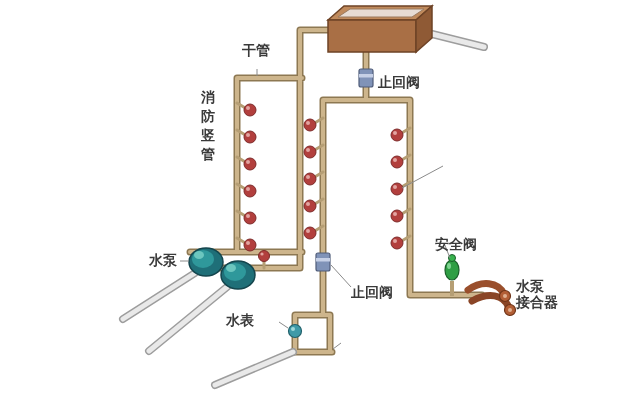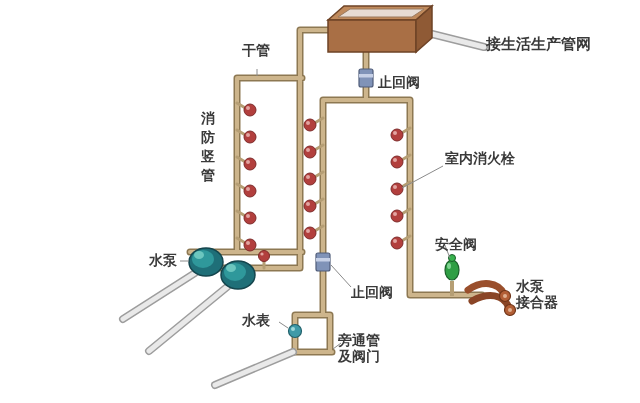--- a/index.html
+++ b/index.html
@@ -17,21 +17,20 @@
     font:600 14px "Liberation Sans",sans-serif;
     white-space:nowrap;
     line-height:16px;
   }
   .lbl-big{font-size:15px;font-weight:700;}
   .lbl-vert{
     width:15px;
     white-space:normal;
     word-break:break-all;
     line-height:19px;
-    margin-top:21px;
   }
   .lbl-2line span{display:block;line-height:16px;}
 </style>
 </head>
 <body>
 
 <div id="canvas">
 
   <svg width="640" height="403" viewBox="0 0 640 403">
 
@@ -133,41 +132,35 @@
       <path d="M472,301 C488,292 504,294 509,308" stroke="#8a4526" stroke-width="7" fill="none" stroke-linecap="round"></path>
       <circle cx="505" cy="296" r="5.5" fill="#b25e35" stroke="#6e3418" stroke-width="1.2"></circle>
       <circle cx="510" cy="310" r="5.5" fill="#b25e35" stroke="#6e3418" stroke-width="1.2"></circle>
       <circle cx="505" cy="296" r="2" fill="#e0b090"></circle>
       <circle cx="510" cy="310" r="2" fill="#e0b090"></circle>
     </g>
 
     <path d="M402,188 L443,166 M450,258 L444,243 M331,265 L351,287 M288,328 L279,322 M333,349 L341,343 M257,69 L257,76 M180,261 L189,261" fill="none" stroke="#8a8a8a" stroke-width="1"></path>
   </svg>
 
-  <div class="lbl lbl-big" style="left:486px;top:36px;">接生活生产管网</div>
 
   <div class="lbl" style="left:242px;top:42px;">干管</div>
 
   <div class="lbl" style="left:378px;top:74px;">止回阀</div>
 
   <div class="lbl lbl-vert" style="left:201px;top:88px;">消防竖管</div>
 
-  <div class="lbl" style="left:445px;top:150px;">室内消火栓</div>
 
   <div class="lbl" style="left:435px;top:236px;">安全阀</div>
 
   <div class="lbl" style="left:149px;top:252px;">水泵</div>
 
   <div class="lbl" style="left:351px;top:284px;">止回阀</div>
 
-  <div class="lbl" style="left:242px;top:312px;">水表</div>
+  <div class="lbl" style="left:226px;top:312px;">水表</div>
 
-  <div class="lbl lbl-2line" style="left:338px;top:332px;">
-    <span>旁通管</span>
-    <span>及阀门</span>
-  </div>
 
   <div class="lbl lbl-2line" style="left:516px;top:278px;">
     <span>水泵</span>
     <span>接合器</span>
   </div>
 
 </div>
 
 </body></html>

